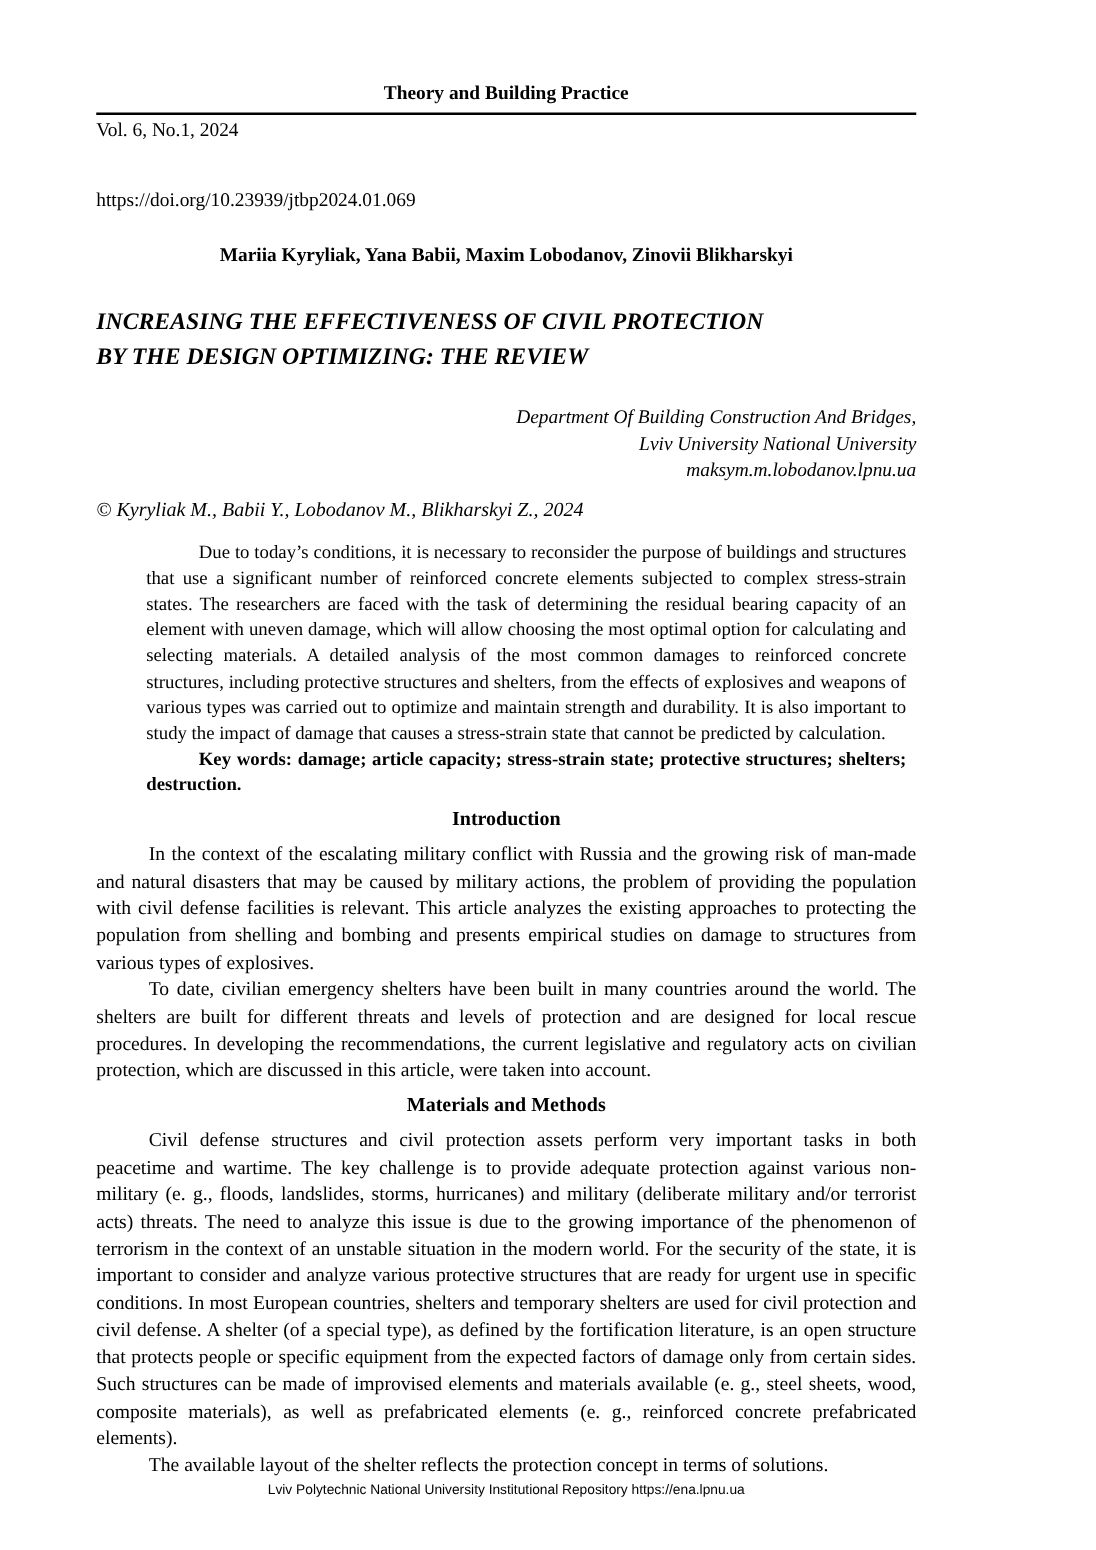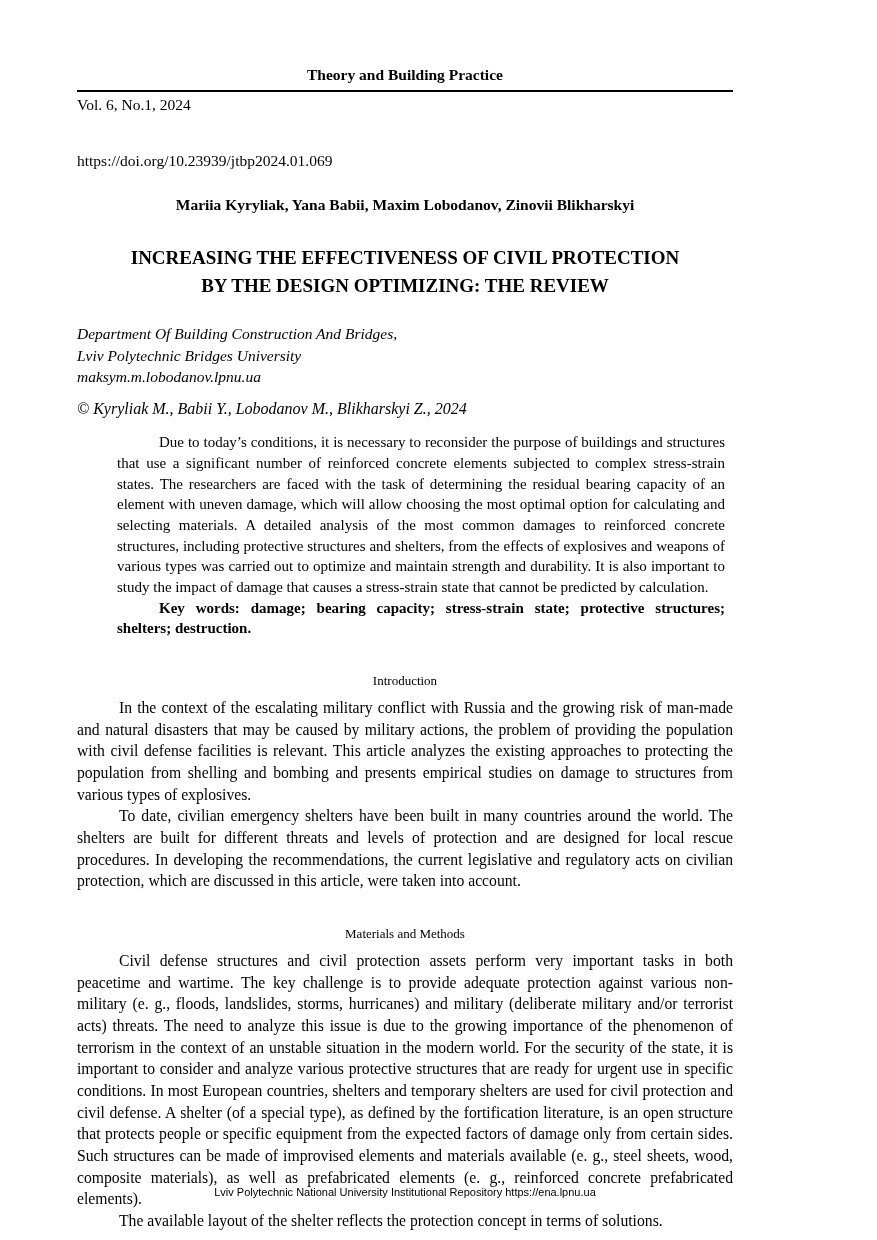--- a/index.html
+++ b/index.html
@@ -38,28 +38,28 @@
     font-size: 15.5px;
     margin-top: 38px;
   }
   .authors-line {
     text-align: center;
     font-weight: bold;
     font-size: 15.5px;
     margin-top: 26px;
   }
   .article-title {
-    text-align: center;
     font-weight: bold;
     font-size: 19px;
     line-height: 1.45;
     margin-top: 30px;
+    font-style: italic;
   }
   .affiliation {
-    text-align: left;
+    text-align: right;
     font-style: italic;
     font-size: 15.5px;
     line-height: 1.4;
     margin-top: 24px;
   }
   .copyright-line {
     font-style: italic;
     font-size: 16px;
     margin-top: 12px;
   }
@@ -74,23 +74,23 @@
   .keywords {
     font-weight: bold;
     font-size: 15px;
     line-height: 1.38;
     text-align: justify;
     margin: 0 8px 0 40px;
     text-indent: 42px;
   }
   .section-heading {
     text-align: center;
-    font-weight: normal;
-    font-size: 13px;
-    margin-top: 34px;
+    font-weight: bold;
+    font-size: 16px;
+    margin-top: 8px;
     margin-bottom: 8px;
   }
   .body-paragraph {
     font-size: 15.7px;
     line-height: 1.38;
     text-align: justify;
     text-indent: 42px;
     margin: 0;
   }
   .page-footer {
@@ -116,28 +116,28 @@
 
   <div class="authors-line">Mariia Kyryliak, Yana Babii, Maxim Lobodanov, Zinovii Blikharskyi</div>
 
   <div class="article-title">
     <span>INCREASING THE EFFECTIVENESS OF CIVIL PROTECTION</span><br>
     <span>BY THE DESIGN OPTIMIZING: THE REVIEW</span>
   </div>
 
   <div class="affiliation">
     <span>Department Of Building Construction And Bridges,</span><br>
-    <span>Lviv Polytechnic Bridges University</span><br>
+    <span>Lviv University National University</span><br>
     <span>maksym.m.lobodanov.lpnu.ua</span>
   </div>
 
   <div class="copyright-line">© Kyryliak M., Babii Y., Lobodanov M., Blikharskyi Z., 2024</div>
 
   <p class="abstract">Due to today’s conditions, it is necessary to reconsider the purpose of buildings and structures that use a significant number of reinforced concrete elements subjected to complex stress-strain states. The researchers are faced with the task of determining the residual bearing capacity of an element with uneven damage, which will allow choosing the most optimal option for calculating and selecting materials. A detailed analysis of the most common damages to reinforced concrete structures, including protective structures and shelters, from the effects of explosives and weapons of various types was carried out to optimize and maintain strength and durability. It is also important to study the impact of damage that causes a stress-strain state that cannot be predicted by calculation.</p>
-  <p class="keywords">Key words: damage; bearing capacity; stress-strain state; protective structures; shelters; destruction.</p>
+  <p class="keywords">Key words: damage; article capacity; stress-strain state; protective structures; shelters; destruction.</p>
 
   <div class="section-heading">Introduction</div>
   <p class="body-paragraph">In the context of the escalating military conflict with Russia and the growing risk of man-made and natural disasters that may be caused by military actions, the problem of providing the population with civil defense facilities is relevant. This article analyzes the existing approaches to protecting the population from shelling and bombing and presents empirical studies on damage to structures from various types of explosives.</p>
   <p class="body-paragraph">To date, civilian emergency shelters have been built in many countries around the world. The shelters are built for different threats and levels of protection and are designed for local rescue procedures. In developing the recommendations, the current legislative and regulatory acts on civilian protection, which are discussed in this article, were taken into account.</p>
 
   <div class="section-heading">Materials and Methods</div>
   <p class="body-paragraph">Civil defense structures and civil protection assets perform very important tasks in both peacetime and wartime. The key challenge is to provide adequate protection against various non-military (e. g., floods, landslides, storms, hurricanes) and military (deliberate military and/or terrorist acts) threats. The need to analyze this issue is due to the growing importance of the phenomenon of terrorism in the context of an unstable situation in the modern world.  For the security of the state, it is important to consider and analyze various protective structures that are ready for urgent use in specific conditions.  In most European countries, shelters and temporary shelters are used for civil protection and civil defense. A shelter (of a special type), as defined by the fortification literature, is an open structure that protects people or specific equipment from the expected factors of damage only from certain sides.  Such structures can be made of improvised elements and materials available (e. g., steel sheets, wood, composite materials), as well as prefabricated elements (e. g., reinforced concrete prefabricated elements).</p>
   <p class="body-paragraph">The available layout of the shelter reflects the protection concept in terms of solutions.</p>
 
   <div class="page-footer">Lviv Polytechnic National University Institutional Repository https://ena.lpnu.ua</div>

